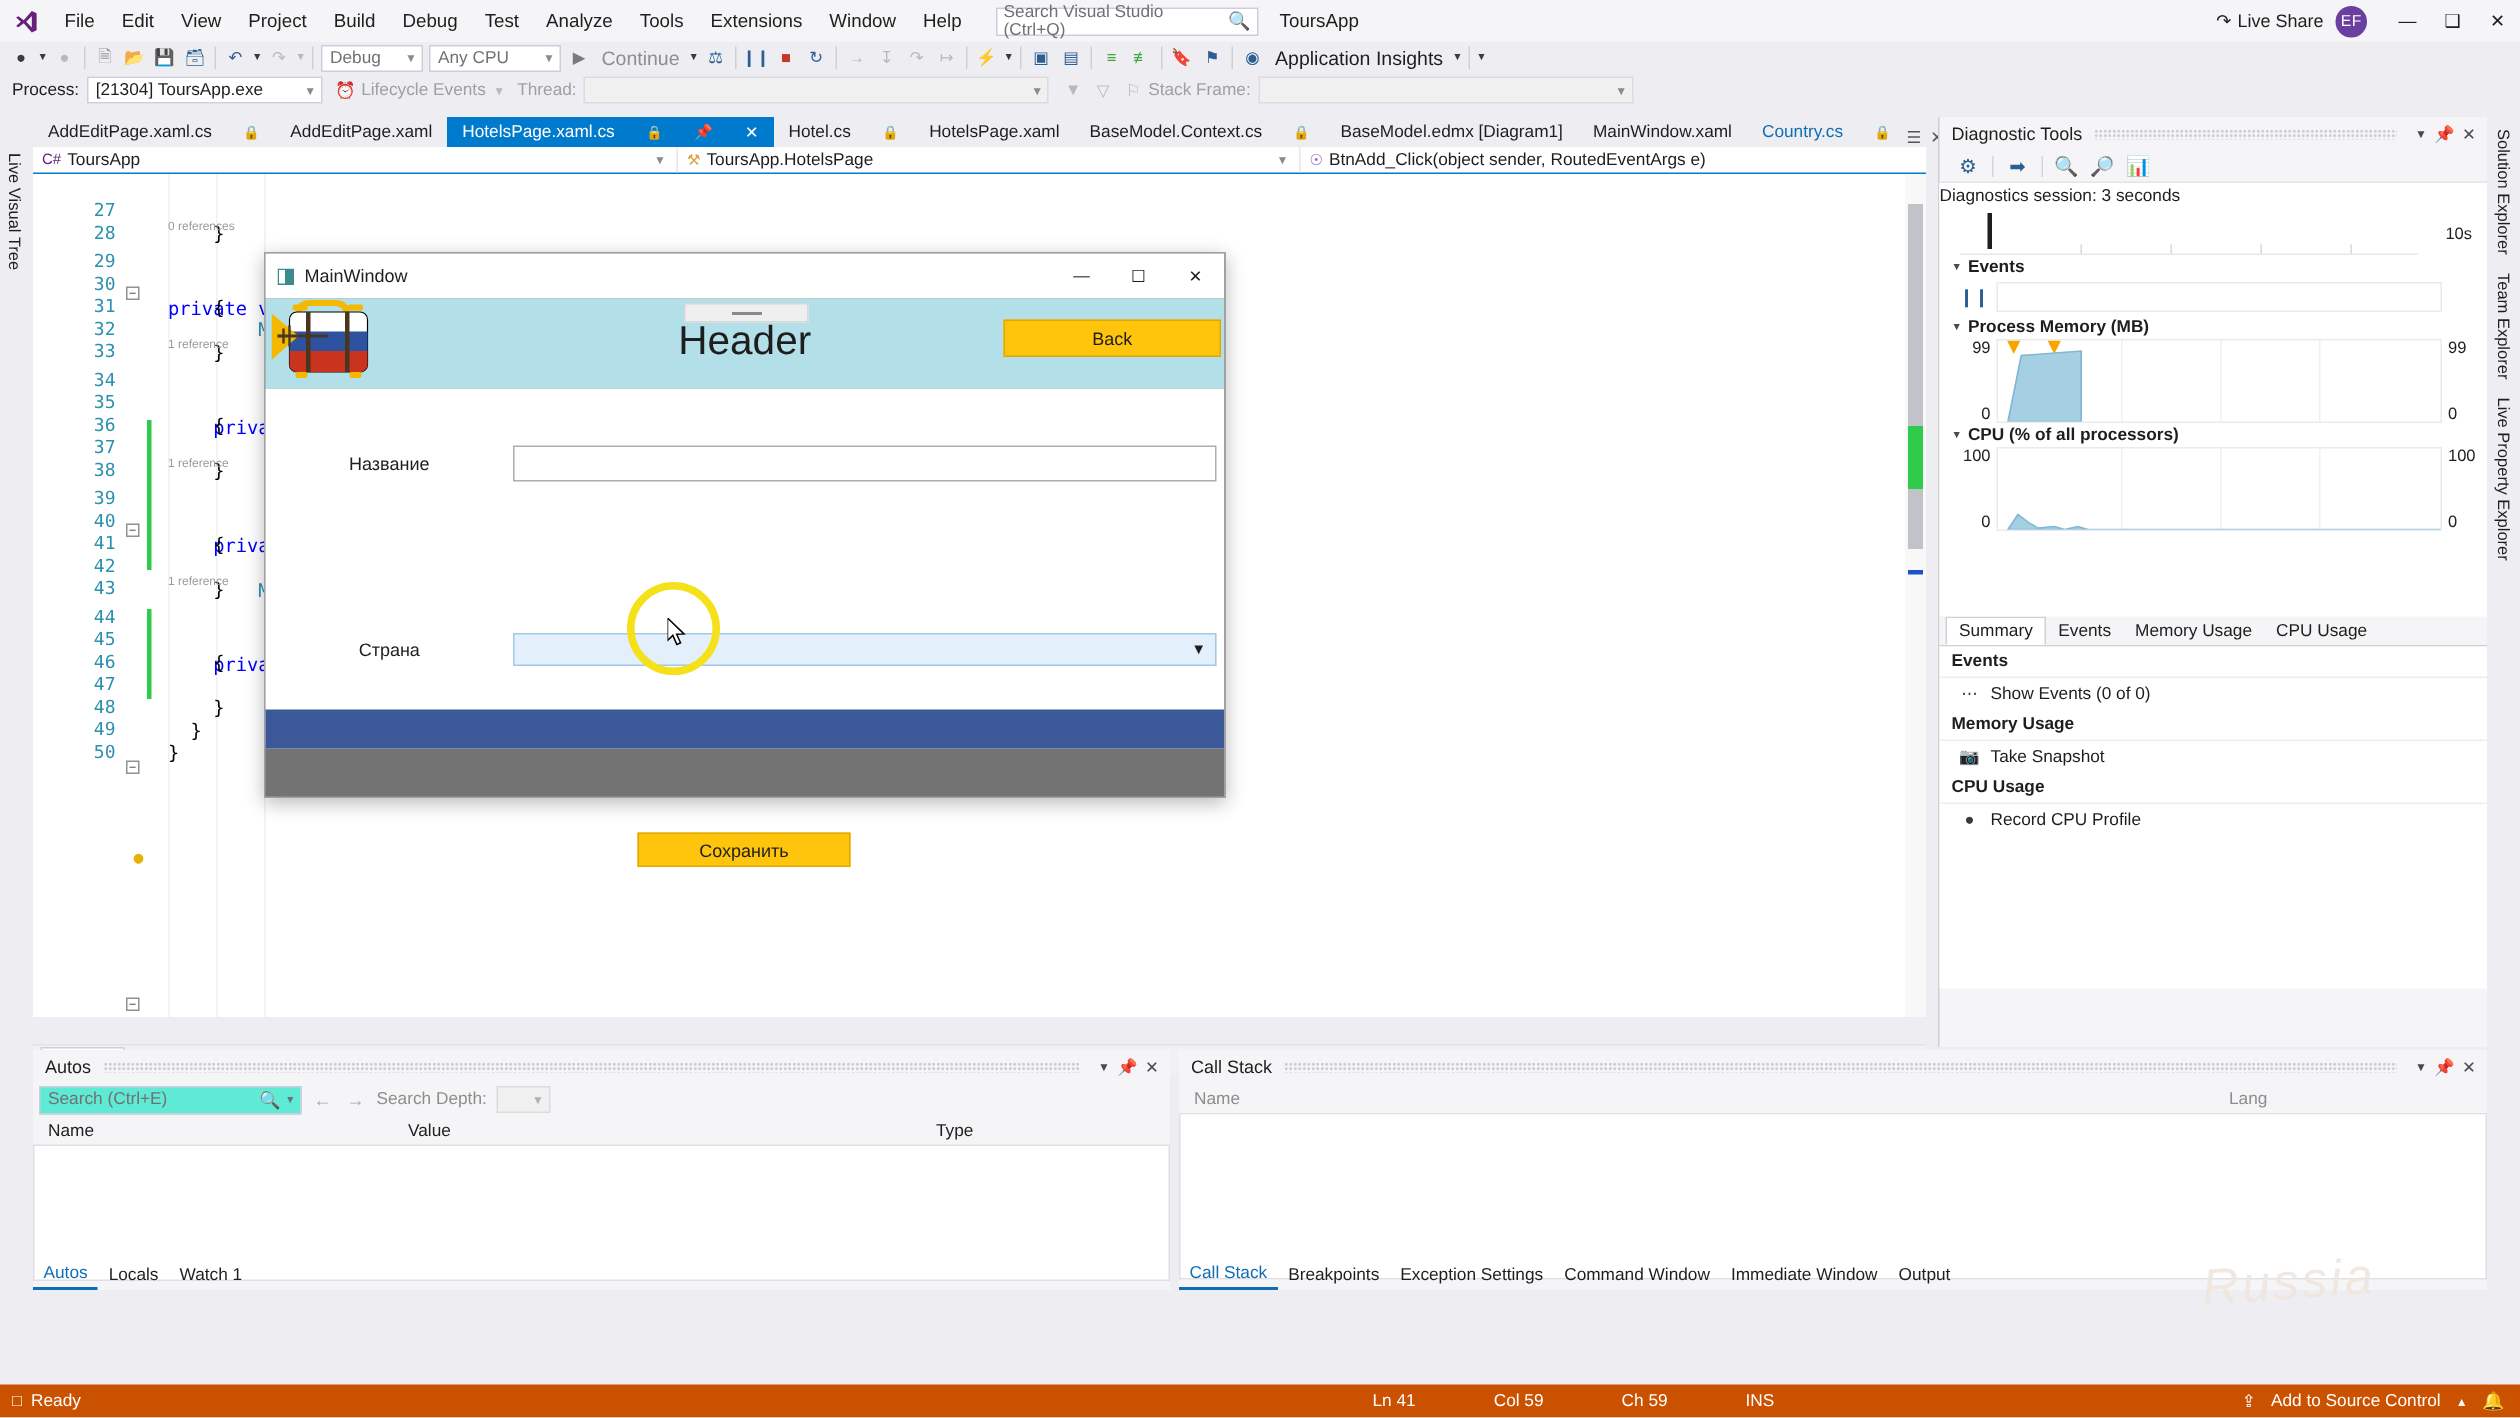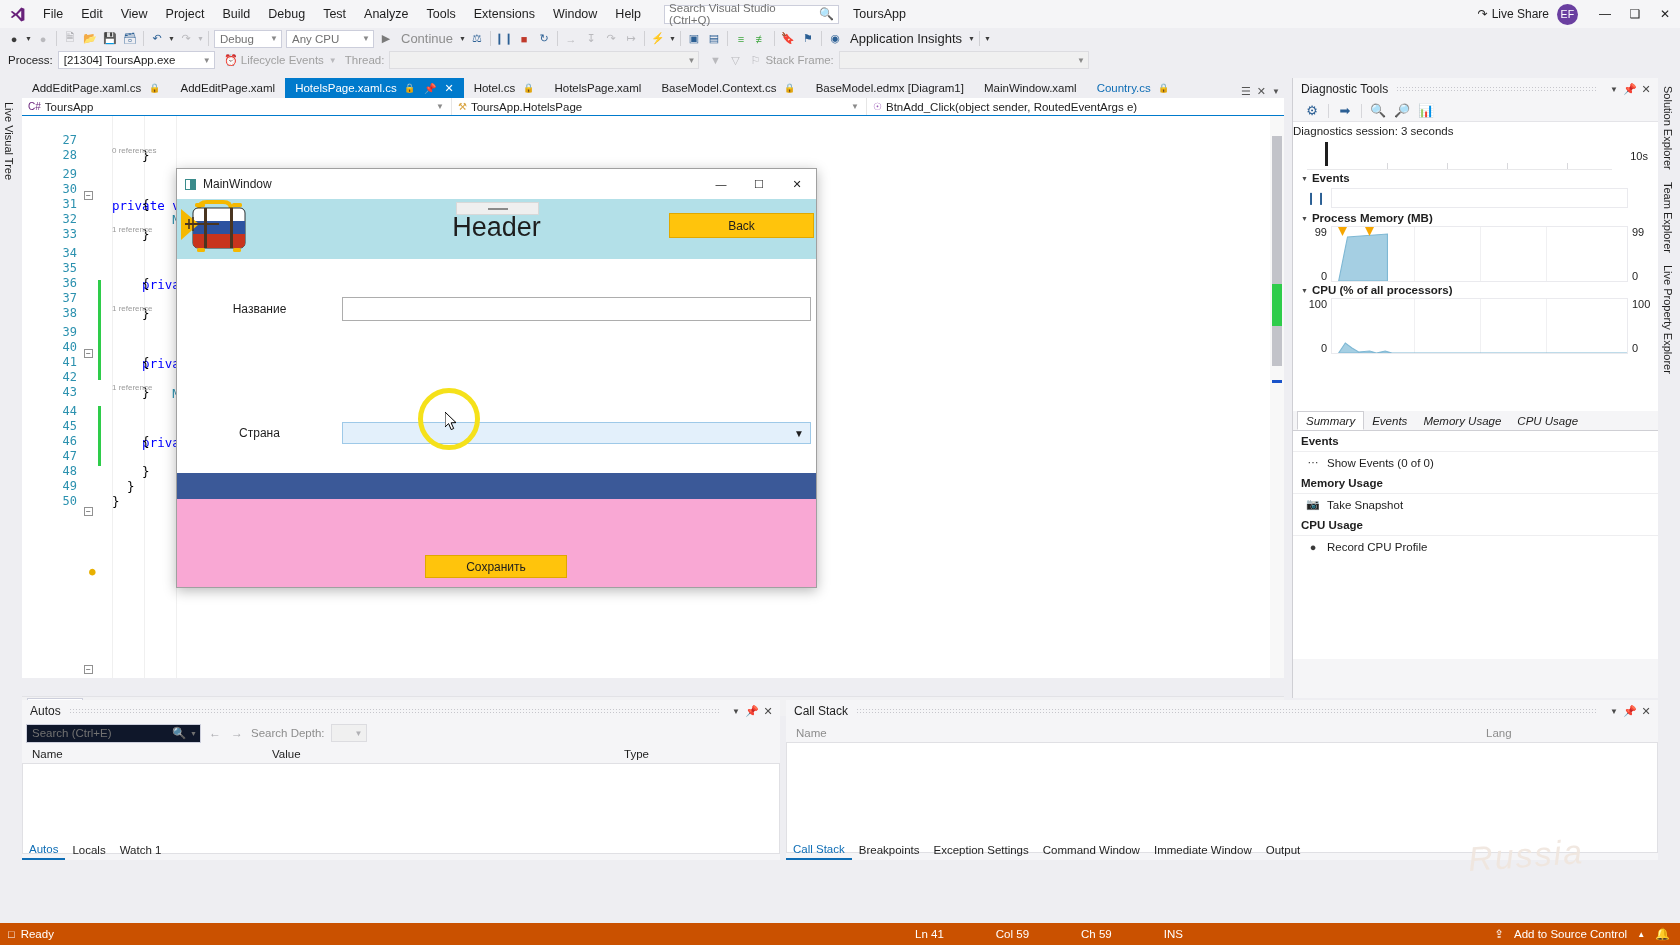--- a/index.html
+++ b/index.html
@@ -104,21 +104,21 @@
     writing-mode: vertical-rl; text-orientation: mixed; font-size: 11px;
     color: #1e1e1e; padding: 6px 4px; white-space: nowrap; cursor: default;
   }
 
   
   .doctabs {
     position: absolute; top: 78px; left: 22px; width: 1262px; height: 20px;
     background: #eeeef2; display: flex; align-items: flex-end;
   }
   .dtab {
-    height: 20px; display: flex; align-items: center; gap: 8px;
+    height: 20px; display: flex; align-items: center; gap: 21px;
     padding: 0 10px; font-size: 11.5px; color: #1e1e1e; cursor: default;
     background: #eeeef2; white-space: nowrap;
   }
   .dtab.active { background: #007acc; color: #fff; }
   .dtab .lock { font-size: 9px; }
   .dtab .pin { font-size: 10px; }
   .dtab .cls { font-size: 11px; }
   .dtab.blue-text { color: #0e6db5; }
   .tabrail-right {
     margin-left: auto; display: flex; align-items: center; gap: 6px;
@@ -250,21 +250,21 @@
   .graph-right { width: 30px; position: relative; font-size: 11px; color: #1e1e1e; padding-left: 4px;}
   .graph-right .top { position: absolute; top: 0; left: 4px; }
   .graph-right .bot { position: absolute; bottom: 0; left: 4px; }
   .events-row { display: flex; align-items: center; padding-left: 8px; height: 24px; }
   .events-row .pause { width: 30px; text-align: center; color: #2b5f94; font-size: 12px; }
   .events-row .ebox { flex: 1; height: 20px; border: 1px solid #eaeaee; background: #fff; }
   .events-row .eright { width: 30px; }
 
   .diag-tabs {
     height: 20px; display: flex; align-items: flex-end; gap: 0;
-    background: #f5f5f7; border-bottom: 1px solid #cfcfd4; padding-left: 4px; font-style: italic;
+    background: #f5f5f7; border-bottom: 1px solid #cfcfd4; padding-left: 4px;
   }
   .dtab2 {
     padding: 2px 8px; font-size: 11.5px; color: #1e1e1e; cursor: default; height: 19px;
     display: flex; align-items: center;
   }
   .dtab2.active { background: #fff; border: 1px solid #cfcfd4; border-bottom: 1px solid #fff; }
   .diag-summary { background: #fff; height: 228px; }
   .sum-head {
     height: 21px; display: flex; align-items: center; padding-left: 8px;
     font-size: 11.5px; font-weight: bold; color: #1e1e1e; border-bottom: 1px solid #eeeef0;
@@ -278,21 +278,21 @@
   
   .autos-panel {
     position: absolute; left: 22px; top: 700px; width: 758px; height: 160px;
     background: #f5f5f7;
   }
   .autos-toolbar {
     height: 22px; display: flex; align-items: center; gap: 6px; padding-left: 4px;
     font-size: 11.5px;
   }
   .sbox {
-    width: 175px; height: 19px; background: #0f172a; border: 1px solid #cccedb;
+    width: 175px; height: 19px; background: #5eead4; border: 1px solid #cccedb;
     display: flex; align-items: center; padding: 0 3px 0 5px; color: #717171; font-size: 11.5px;
   }
   .sbox .ph { flex: 1; }
   .arrowbtn { color: #a8a8ac; font-size: 12px; padding: 0 2px; }
   .dep-label { color: #8d8d8d; }
   .dep-combo {
     width: 36px; height: 18px; background: #f0f0f0; border: 1px solid #dcdce0;
     display: flex; align-items: center; justify-content: flex-end; padding-right: 3px;
   }
   .dep-combo .ca { font-size: 8px; color: #b0b0b4; }
@@ -325,22 +325,22 @@
   .statusbar .sb-icon { font-size: 11px; }
   .statusbar .sb-mid { position: absolute; left: 915px; display: flex; gap: 52px; }
   .statusbar .sb-right {
     position: absolute; right: 0; display: flex; align-items: center; gap: 10px;
     padding-right: 10px;
   }
   .statusbar .sb-right .caret { font-size: 8px; }
 
   
   .appwin {
-    position: absolute; left: 176px; top: 168px; width: 641px; height: 420px;
-    background: #f9a8d4; border: 1px solid #a0a0a0;
+    position: absolute; left: 176px; top: 168px; width: 641px; height: 364px;
+    background: #737373; border: 1px solid #a0a0a0;
     box-shadow: 0 3px 12px rgba(0,0,0,.28);
   }
   .appwin-title {
     height: 30px; display: flex; align-items: center; background: #fff;
   }
   .appwin-title .ic {
     width: 26px; display: flex; align-items: center; justify-content: center;
   }
   .appwin-title .tx { font-size: 12px; color: #1e1e1e; }
   .appwin-title .btns { margin-left: auto; display: flex; }

